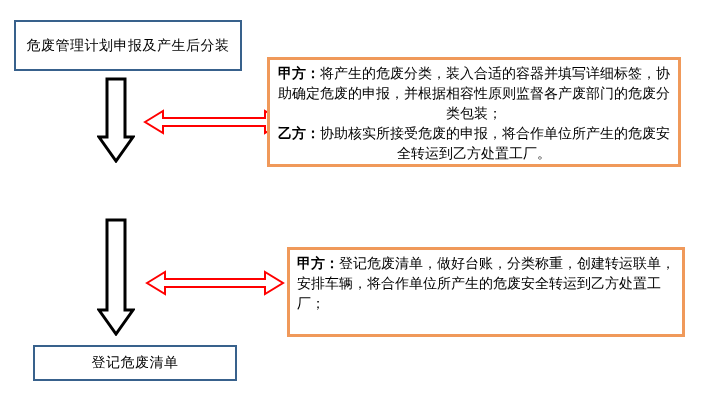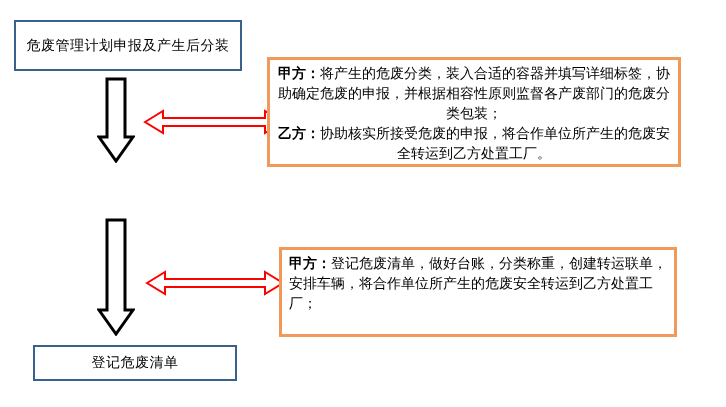--- a/index.html
+++ b/index.html
@@ -35,21 +35,21 @@
     position: absolute;
     border: 3px solid #F0995A;
     background: #ffffff;
     box-sizing: border-box;
     padding: 3px 7px;
     font-size: 14px;
     line-height: 20px;
     color: #000000;
   }
   .note-box-1 { left: 267px; top: 57px;  width: 414px; height: 110px; text-align: center; }
-  .note-box-2 { left: 279px; top: 247px; width: 398px; height: 90px;  }
+  .note-box-2 { left: 287px; top: 247px; width: 398px; height: 90px;  }
   .note-box p { margin: 0; }
   .note-box b { font-weight: bold; }
 
   .arrow-svg { position: absolute; display: block; }
   .down-arrow-1 { left: 97px;  top: 77px;  }
   .down-arrow-2 { left: 97px;  top: 218px; }
   .red-arrow-1  { left: 143px; top: 109px; }
   .red-arrow-2  { left: 145px; top: 270px; }
 </style>
 </head>

